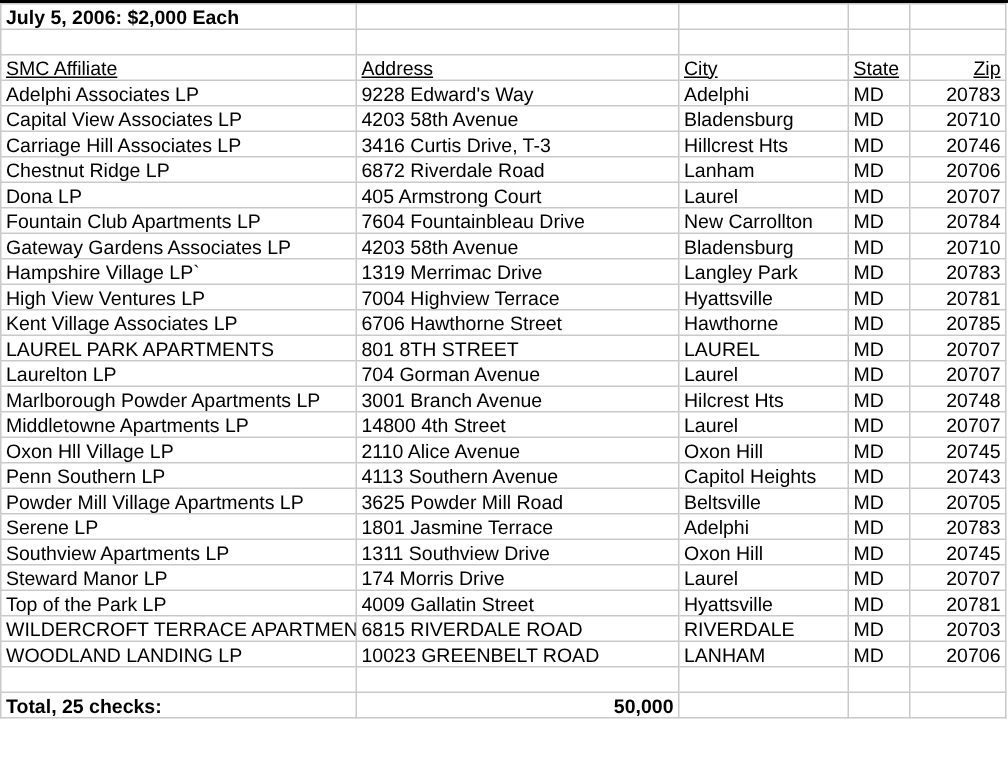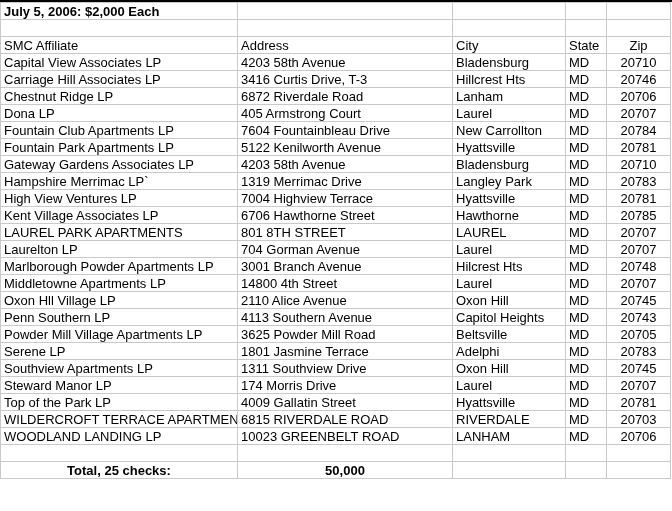--- a/index.html
+++ b/index.html
@@ -39,28 +39,28 @@
   col.c-affiliate { width: 237px; }
   col.c-address   { width: 215px; }
   col.c-city      { width: 113px; }
   col.c-state     { width: 41px;  }
   col.c-zip       { width: 64px;  }
 
   td.title-cell {
     font-weight: bold;
   }
   tr.header-row td {
+    text-decoration: underline;
   }
   td.col-zip {
-    text-align: center;
+    text-align: right;
   }
   tr.total-row td {
     border-top: 1px solid #000000;
     font-weight: bold;
-    text-align: center;
   }
   td.total-value {
     text-align: right;
   }
 </style>
 </head>
 <body>
 
 <div class="sheet">
   <table class="grid">
@@ -90,20 +90,27 @@
         <td>SMC Affiliate</td>
         <td>Address</td>
         <td>City</td>
         <td>State</td>
         <td class="col-zip">Zip</td>
       </tr>
 
     </tbody>
     <tbody id="data-rows">
         <tr>
+          <td class="col-affiliate">Adelphi Associates LP</td>
+          <td class="col-address">9228 Edward's Way</td>
+          <td class="col-city">Adelphi</td>
+          <td class="col-state">MD</td>
+          <td class="col-zip">20783</td>
+        </tr>
+        <tr>
           <td class="col-affiliate">Capital View Associates LP</td>
           <td class="col-address">4203 58th Avenue</td>
           <td class="col-city">Bladensburg</td>
           <td class="col-state">MD</td>
           <td class="col-zip">20710</td>
         </tr>
         <tr>
           <td class="col-affiliate">Carriage Hill Associates LP</td>
           <td class="col-address">3416 Curtis Drive, T-3</td>
           <td class="col-city">Hillcrest Hts</td>
@@ -125,35 +132,28 @@
           <td class="col-zip">20707</td>
         </tr>
         <tr>
           <td class="col-affiliate">Fountain Club Apartments LP</td>
           <td class="col-address">7604 Fountainbleau Drive</td>
           <td class="col-city">New Carrollton</td>
           <td class="col-state">MD</td>
           <td class="col-zip">20784</td>
         </tr>
         <tr>
-          <td class="col-affiliate">Fountain Park Apartments LP</td>
-          <td class="col-address">5122 Kenilworth Avenue</td>
-          <td class="col-city">Hyattsville</td>
-          <td class="col-state">MD</td>
-          <td class="col-zip">20781</td>
-        </tr>
-        <tr>
           <td class="col-affiliate">Gateway Gardens Associates LP</td>
           <td class="col-address">4203 58th Avenue</td>
           <td class="col-city">Bladensburg</td>
           <td class="col-state">MD</td>
           <td class="col-zip">20710</td>
         </tr>
         <tr>
-          <td class="col-affiliate">Hampshire Merrimac LP`</td>
+          <td class="col-affiliate">Hampshire Village LP`</td>
           <td class="col-address">1319 Merrimac Drive</td>
           <td class="col-city">Langley Park</td>
           <td class="col-state">MD</td>
           <td class="col-zip">20783</td>
         </tr>
         <tr>
           <td class="col-affiliate">High View Ventures LP</td>
           <td class="col-address">7004 Highview Terrace</td>
           <td class="col-city">Hyattsville</td>
           <td class="col-state">MD</td>

